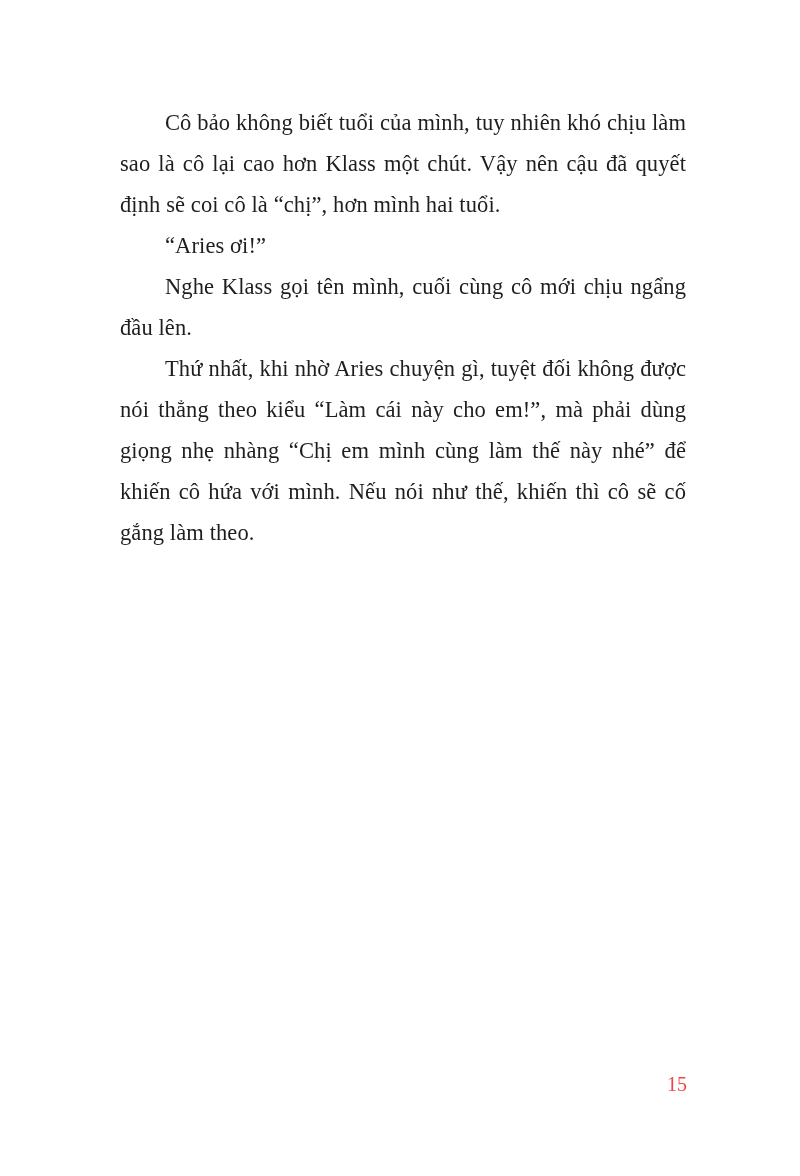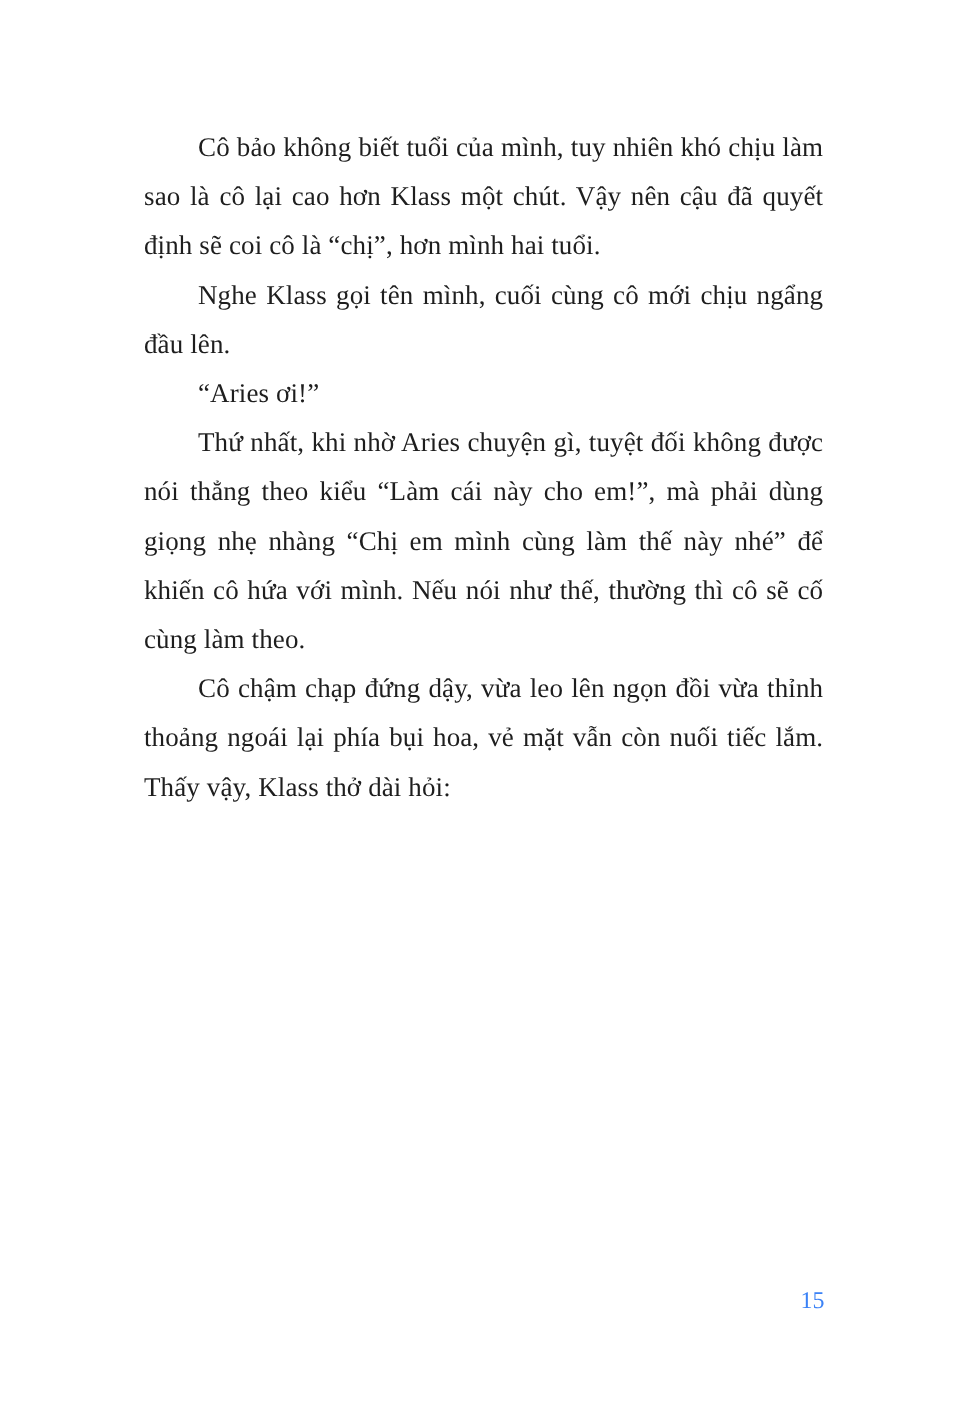--- a/index.html
+++ b/index.html
@@ -30,28 +30,27 @@
     margin: 0;
     padding: 0;
     text-indent: 2em;
   }
   .page-number {
     position: absolute;
     top: 1072px;
     right: 113px;
     font-size: 20px;
     line-height: 24px;
-    color: #3b82f6;
+    color: #ef4444;
   }
 </style>
 </head>
 <body>
 
 <div class="page">
   <div class="text-block">
       <p class="para">Cô bảo không biết tuổi của mình, tuy nhiên khó chịu làm sao là cô lại cao hơn Klass một chút. Vậy nên cậu đã quyết định sẽ coi cô là “chị”, hơn mình hai tuổi.</p>
+      <p class="para">“Aries ơi!”</p>
       <p class="para">Nghe Klass gọi tên mình, cuối cùng cô mới chịu ngẩng đầu lên.</p>
-      <p class="para">“Aries ơi!”</p>
-      <p class="para">Thứ nhất, khi nhờ Aries chuyện gì, tuyệt đối không được nói thẳng theo kiểu “Làm cái này cho em!”, mà phải dùng giọng nhẹ nhàng “Chị em mình cùng làm thế này nhé” để khiến cô hứa với mình. Nếu nói như thế, thường thì cô sẽ cố cùng làm theo.</p>
-      <p class="para">Cô chậm chạp đứng dậy, vừa leo lên ngọn đồi vừa thỉnh thoảng ngoái lại phía bụi hoa, vẻ mặt vẫn còn nuối tiếc lắm. Thấy vậy, Klass thở dài hỏi:</p>
+      <p class="para">Thứ nhất, khi nhờ Aries chuyện gì, tuyệt đối không được nói thẳng theo kiểu “Làm cái này cho em!”, mà phải dùng giọng nhẹ nhàng “Chị em mình cùng làm thế này nhé” để khiến cô hứa với mình. Nếu nói như thế, khiến thì cô sẽ cố gắng làm theo.</p>
     </div>
   <div class="page-number">15</div>
 </div>
 
 </body></html>

